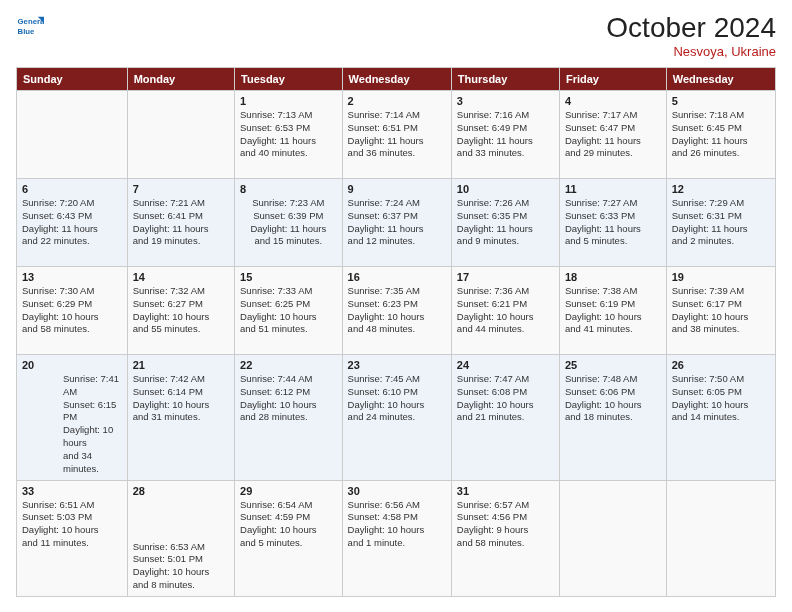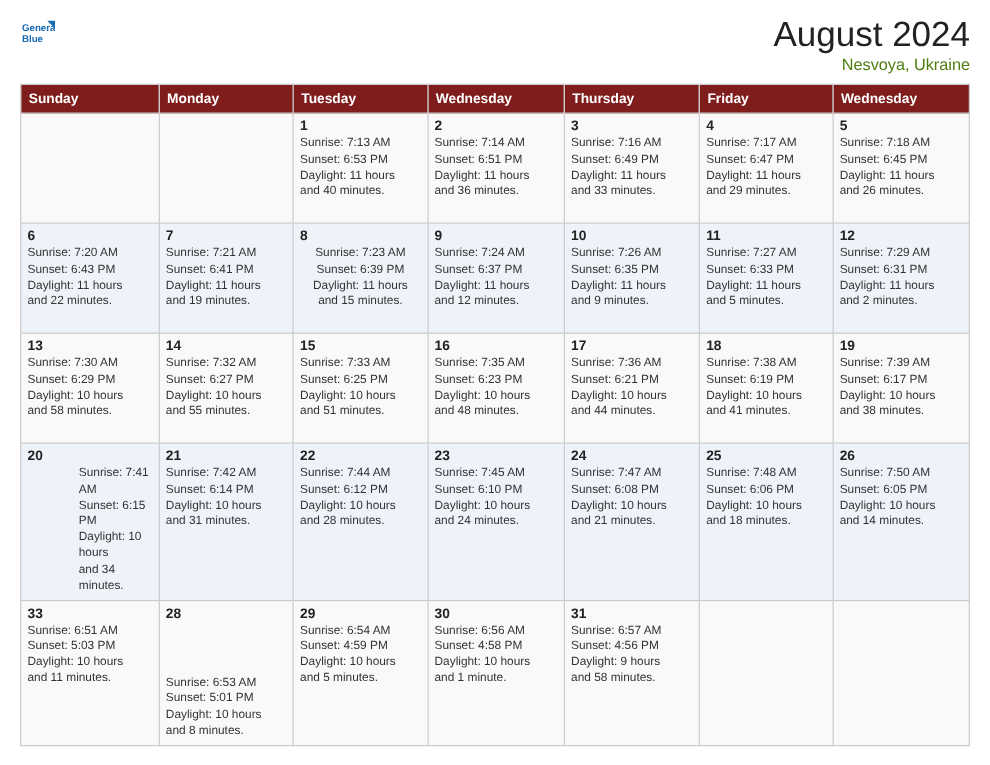--- a/index.html
+++ b/index.html
@@ -34,21 +34,21 @@
     .title-block {
       text-align: right;
     }
     .month-title {
       font-size: 28px;
       font-weight: normal;
       color: #222;
     }
     .location {
       font-size: 13px;
-      color: #4d7c0f;
+      color: #b91c1c;
     }
     .calendar-table {
       width: 100%;
       border-collapse: collapse;
       font-size: 10px;
     }
     .calendar-table thead tr th {
       background: #7f1d1d;
       color: #fff;
       font-weight: bold;
@@ -93,21 +93,21 @@
 
   <div class="header">
     <div class="logo">
       <svg class="logo-icon" viewBox="0 0 36 36">
         <text x="2" y="16" font-size="10" font-weight="bold" fill="#1a6bb5">General</text>
         <text x="2" y="28" font-size="10" font-weight="bold" fill="#1a6bb5">Blue</text>
         <polygon points="28,6 36,14 36,6" fill="#1a6bb5"></polygon>
       </svg>
     </div>
     <div class="title-block">
-      <div class="month-title">August 2024</div>
+      <div class="month-title">October 2024</div>
       <div class="location">Nesvoya, Ukraine</div>
     </div>
   </div>
 
   <table class="calendar-table">
     <thead>
       <tr>
         <th>Sunday</th>
         <th>Monday</th>
         <th>Tuesday</th>

